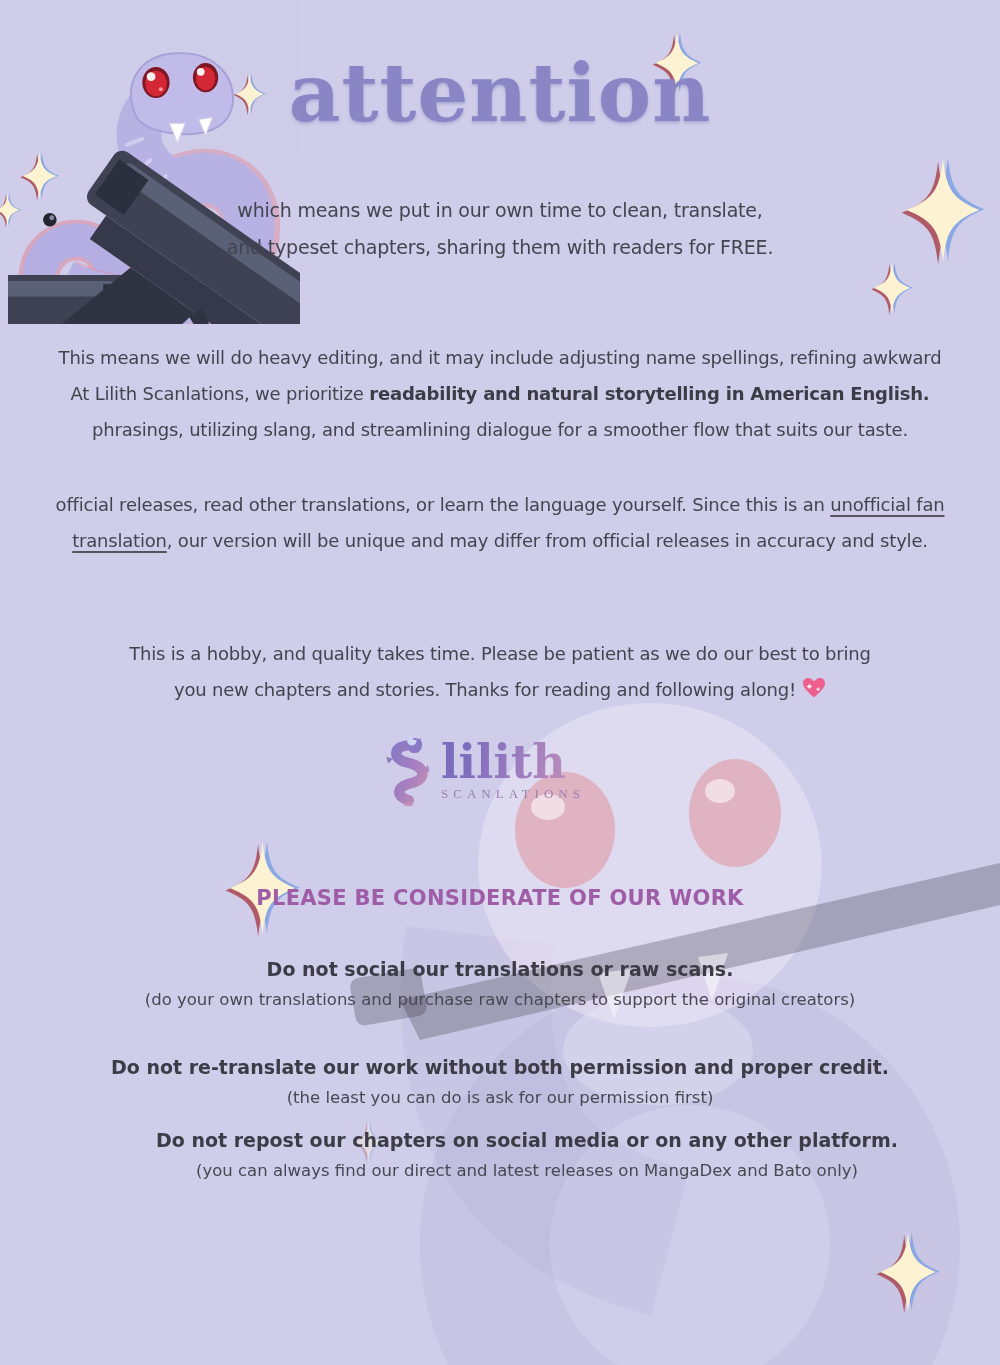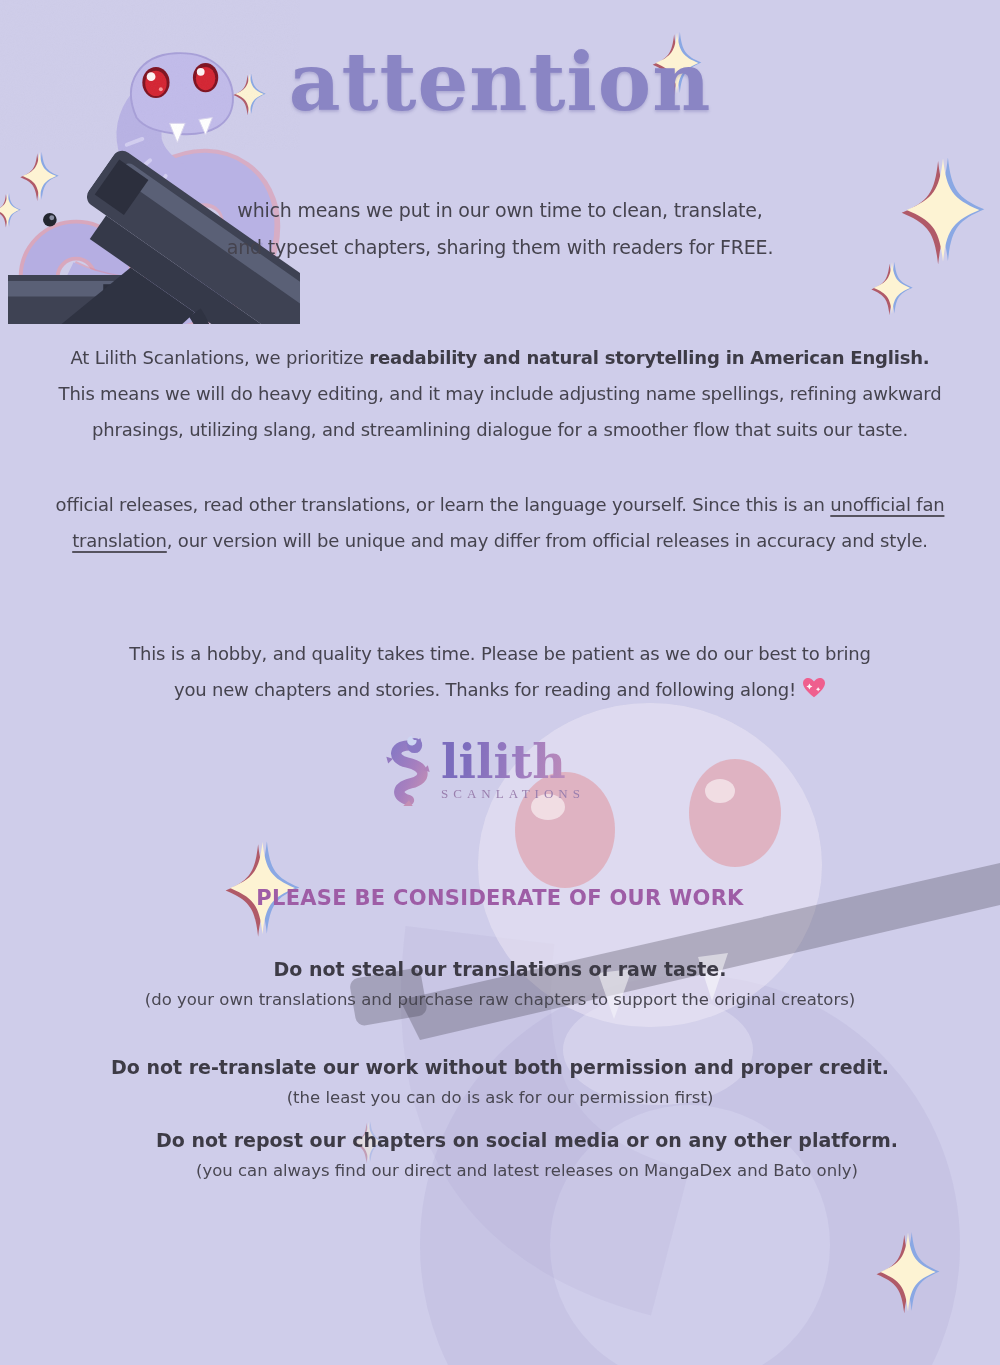--- a/index.html
+++ b/index.html
@@ -15,21 +15,21 @@
       radial-gradient(ellipse 520px 420px at 2% 100%, rgba(148,128,178,.40), rgba(148,128,178,0) 75%),
       linear-gradient(176deg,#c6c6e6 0%,#d6d5ee 20%,#e9e7f6 45%,#dcd6ec 62%,#c3b8d8 80%,#af a1c8 92%,#ab9dc5 100%);
     background-color:#cfcdea;
   }
   .txt{position:absolute;left:0;width:100%;text-align:center;color:#45434e;z-index:5;}
   .line{line-height:36px;font-size:18px;letter-spacing:-0.2px;}
   b.em{font-weight:700;color:#3d3b46;}
   .u{text-decoration:underline;text-decoration-thickness:2px;text-underline-offset:4px;text-decoration-color:#56535f;}
 
   .title{
-    top:42px;margin:0;font-family:"DejaVu Serif",serif;font-weight:700;
+    top:53px;margin:0;font-family:"DejaVu Serif",serif;font-weight:700;
     font-size:80px;line-height:1;color:#8a85c4;letter-spacing:1px;
     text-shadow:0 2px 3px rgba(96,90,160,.30);
   }
   .intro{top:192px;}
   .intro .lead{font-size:22px;font-weight:700;line-height:40px;color:#3d3b46;}
   .intro .line{font-size:19px;line-height:37px;}
   .para2{top:340px;}
   .para3{top:487px;}
   .para4{top:636px;}
 
@@ -178,22 +178,22 @@
     </svg>
 
   <h1 class="txt title">attention</h1>
 
   <div class="txt intro">
     <div class="line">which means we put in our own time to clean, translate,</div>
     <div class="line">and typeset chapters, sharing them with readers for FREE.</div>
   </div>
 
   <div class="txt para2">
+    <div class="line">This means we will do heavy editing, and it may include adjusting name spellings, refining awkward</div>
     <div class="line"><span>At Lilith Scanlations, we prioritize </span><b class="em">readability and natural storytelling in American English.</b></div>
-    <div class="line">This means we will do heavy editing, and it may include adjusting name spellings, refining awkward</div>
     <div class="line">phrasings, utilizing slang, and streamlining dialogue for a smoother flow that suits our taste.</div>
   </div>
 
   <div class="txt para3">
     <div class="line"><span>official releases, read other translations, or learn the language yourself. Since this is an </span><span class="u">unofficial fan</span></div>
     <div class="line"><span class="u">translation</span><span>, our version will be unique and may differ from official releases in accuracy and style.</span></div>
   </div>
 
   <div class="txt para4">
     <div class="line">This is a hobby, and quality takes time. Please be patient as we do our best to bring</div>
@@ -219,21 +219,21 @@
       <div class="logo-text">
         <div class="logo-name">lilith</div>
         <div class="logo-sub">SCANLATIONS</div>
       </div>
     </div>
   </div>
 
   <div class="txt heading">PLEASE BE CONSIDERATE OF OUR WORK</div>
 
   <div class="txt rule1">
-    <div class="rule-title">Do not steal our translations or raw taste.</div>
+    <div class="rule-title">Do not social our translations or raw scans.</div>
     <div class="rule-note">(do your own translations and purchase raw chapters to support the original creators)</div>
   </div>
   <div class="txt rule2">
     <div class="rule-title">Do not re-translate our work without both permission and proper credit.</div>
     <div class="rule-note">(the least you can do is ask for our permission first)</div>
   </div>
   <div class="txt rule3">
     <div class="rule-title">Do not repost our chapters on social media or on any other platform.</div>
     <div class="rule-note">(you can always find our direct and latest releases on MangaDex and Bato only)</div>
   </div>

